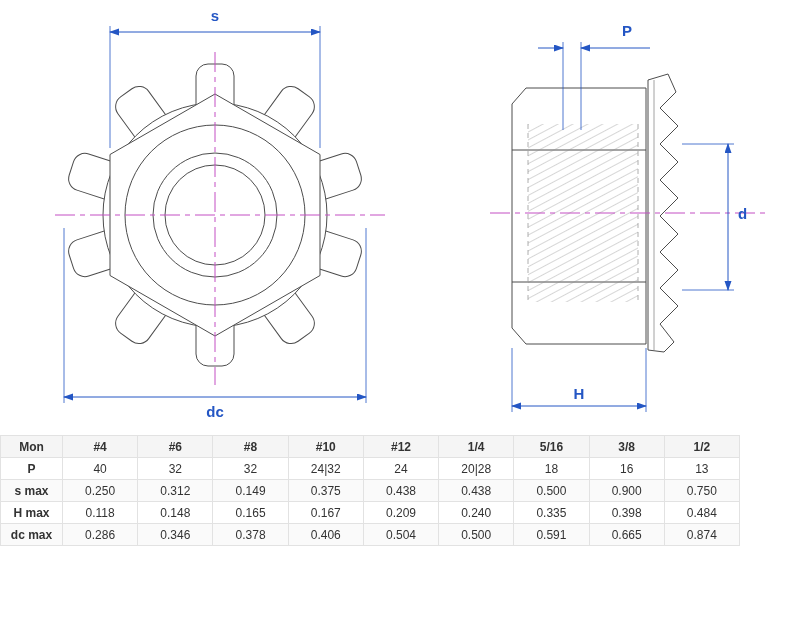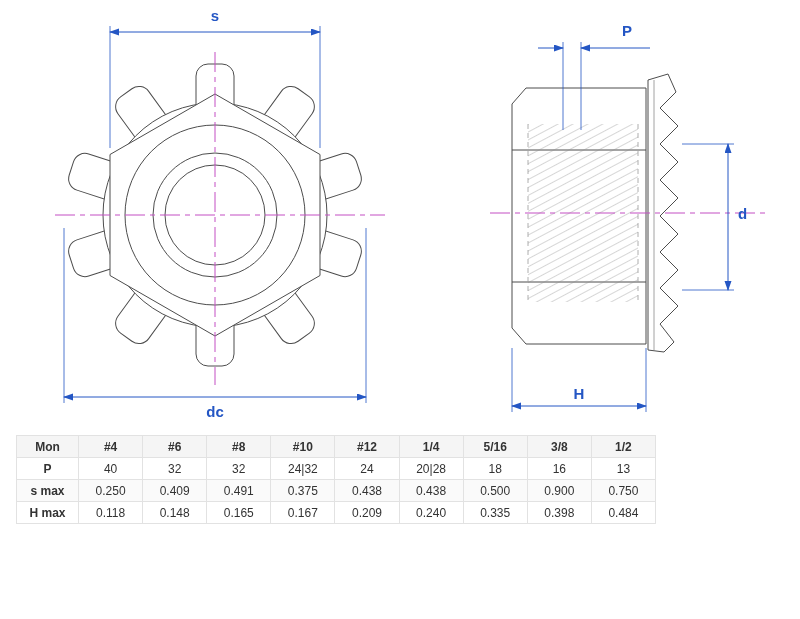--- a/index.html
+++ b/index.html
@@ -13,21 +13,21 @@
   .center    { stroke:var(--centerline,#c34ec3); stroke-width:1; stroke-dasharray:20 5 5 5; fill:none; }
   .dim       { stroke:var(--dimension,#2456c4); stroke-width:1; fill:none; }
   .ext       { stroke:var(--dimension,#2456c4); stroke-width:0.8; fill:none; }
   .dimlabel  { fill:var(--dimension,#2456c4); font-size:15px; font-weight:bold;
                font-family:"Liberation Sans", sans-serif; }
   .dimfill   { fill:var(--dimension,#2456c4); }
   .thin      { stroke:#8a8a8a; stroke-width:0.8; fill:none; }
   .dashed    { stroke:#999999; stroke-width:0.8; stroke-dasharray:5 4; fill:none; }
   .hatch     { stroke:#8a8a8a; stroke-width:0.7; }
 
-  table.spec { border-collapse:collapse; table-layout:fixed; width:640px; margin:0 16px;
+  table.spec { border-collapse:collapse; table-layout:fixed; width:740px; margin:0 0;
                font-size:12px; color:#333333; }
   .spec th, .spec td { border:1px solid var(--table_border,#e2e2e2); height:21px;
                text-align:center; padding:0 2px; font-weight:normal; overflow:hidden; }
   .spec thead th { font-weight:bold; background:#f5f5f5; }
   .spec tbody th { font-weight:bold; }
   .spec tbody tr:nth-child(even) { background:#fafafa; }
 </style>
 </head>
 <body>
 
@@ -159,37 +159,49 @@
           <td>24|32</td>
           <td>24</td>
           <td>20|28</td>
           <td>18</td>
           <td>16</td>
           <td>13</td>
         </tr>
         <tr>
           <th>s max</th>
           <td>0.250</td>
-          <td>0.409</td>
-          <td>0.491</td>
+          <td>0.312</td>
+          <td>0.149</td>
           <td>0.375</td>
           <td>0.438</td>
           <td>0.438</td>
           <td>0.500</td>
           <td>0.900</td>
           <td>0.750</td>
         </tr>
         <tr>
           <th>H max</th>
           <td>0.118</td>
           <td>0.148</td>
           <td>0.165</td>
           <td>0.167</td>
           <td>0.209</td>
           <td>0.240</td>
           <td>0.335</td>
           <td>0.398</td>
           <td>0.484</td>
         </tr>
+        <tr>
+          <th>dc max</th>
+          <td>0.286</td>
+          <td>0.346</td>
+          <td>0.378</td>
+          <td>0.406</td>
+          <td>0.504</td>
+          <td>0.500</td>
+          <td>0.591</td>
+          <td>0.665</td>
+          <td>0.874</td>
+        </tr>
       </tbody>
     </table>
 
 </div>
 
 </body></html>

